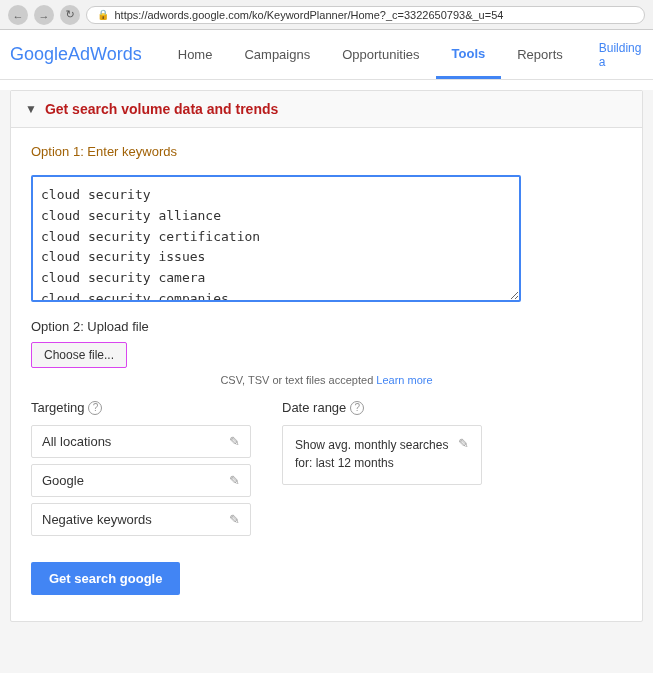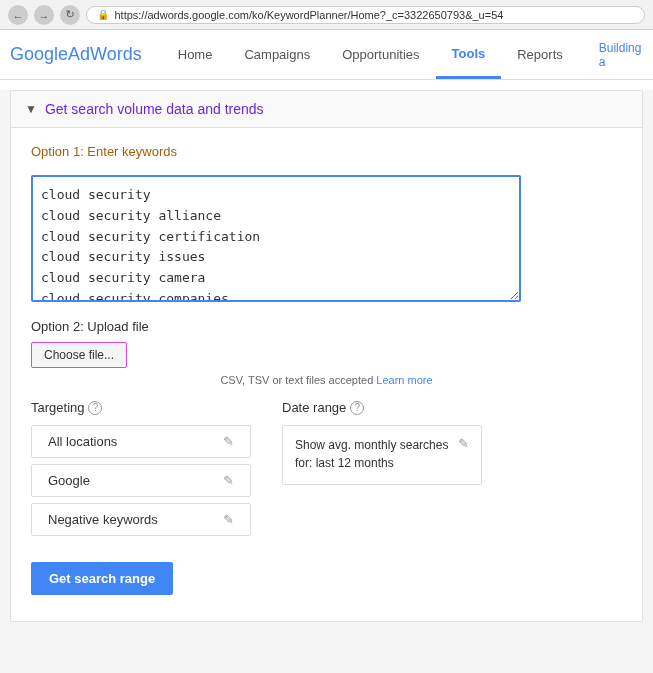--- a/index.html
+++ b/index.html
@@ -102,22 +102,22 @@
       background: #f9f9f9;
       border-bottom: 1px solid #e0e0e0;
       padding: 10px 14px;
       display: flex;
       align-items: center;
       gap: 8px;
       cursor: pointer;
     }
     .section-title {
       font-size: 14px;
-      color: #6d28d9;
-      font-weight: normal;
+      color: #b91c1c;
+      font-weight: bold;
     }
     .collapse-icon {
       color: #555;
       font-size: 12px;
     }
 
     .section-body {
       padding: 16px 20px;
     }
 
@@ -200,21 +200,21 @@
       font-size: 10px;
       display: inline-flex;
       align-items: center;
       justify-content: center;
       cursor: pointer;
     }
 
     .targeting-row {
       border: 1px solid #ddd;
       border-radius: 2px;
-      padding: 8px 16px;
+      padding: 8px 10px;
       margin-bottom: 6px;
       display: flex;
       align-items: center;
       justify-content: space-between;
       cursor: pointer;
       background: #fff;
     }
     .targeting-row-text { font-size: 13px; color: #333; }
     .edit-icon { color: #999; font-size: 13px; cursor: pointer; }
 
@@ -340,18 +340,18 @@
               <span>for: last 12 months</span>
             </div>
             <span class="edit-icon">✎</span>
           </div>
         </div>
 
       </div>
 
       
       <div class="submit-area">
-        <button class="get-volume-btn">Get search range</button>
+        <button class="get-volume-btn">Get search google</button>
       </div>
 
     </div>
   </div>
 </div>
 
 </body></html>

